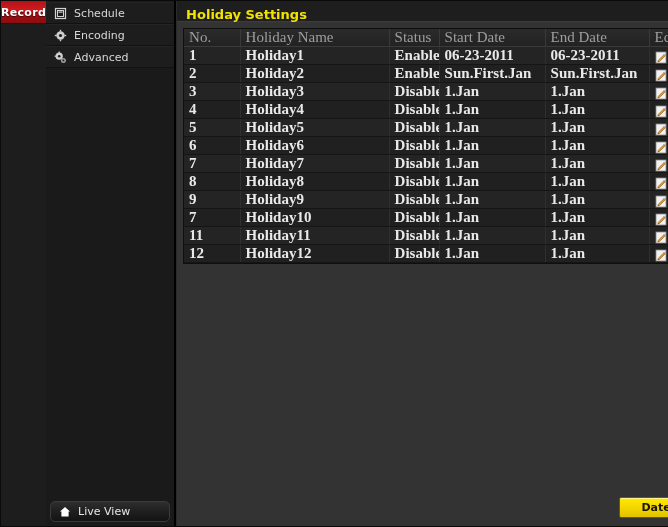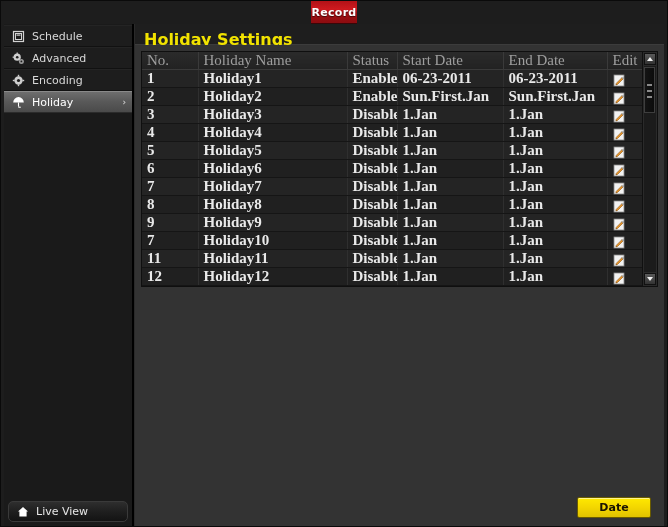--- a/index.html
+++ b/index.html
@@ -18,22 +18,21 @@
 
   .window {
     position: absolute;
     left: 0; top: 0;
     width: 668px;
     height: 527px;
     box-sizing: border-box;
     background: #1d1d1d;
     border: 1px solid #0a0a0a;
     display: flex;
-    flex-direction: column;
-    align-items: center;
+    flex-direction: row;
   }
 
   
   .titlebar {
     height: 22px;
     flex: 0 0 22px;
     position: relative;
     background: linear-gradient(to bottom, #b31217 0%, #cf1a1f 38%, #a50f12 52%, #8c0c10 100%);
     border-bottom: 1px solid #3a0608;
     display: flex;
@@ -141,21 +140,21 @@
     flex: 0 0 auto;
     padding: 6px 0 0 6px;
     height: 21px;
     box-sizing: border-box;
     background: #1e1e1e;
     border-bottom: 1px solid #3c3c3c;
   }
   .tab {
     display: inline-block;
     color: #f2e300;
-    font-size: 16px;
+    font-size: 13px;
     font-weight: bold;
     padding: 0 3px 2px 3px;
     border-bottom: 2px solid #f2e300;
     cursor: default;
   }
 
   .content-area {
     flex: 1 1 auto;
     position: relative;
     background: #333333;
@@ -326,37 +325,20 @@
 
         <div class="menu-item">
           <span class="icon-box">
             <svg width="13" height="13" viewBox="0 0 13 13">
               <rect x="1.5" y="1.5" width="10" height="10" fill="none" stroke="#d2d2d2" stroke-width="1.2"></rect>
               <rect x="3.5" y="3.5" width="6" height="6" fill="none" stroke="#d2d2d2" stroke-width="1"></rect>
               <rect x="4.5" y="4.5" width="4" height="1.2" fill="#d2d2d2"></rect>
             </svg>
           </span>
           <span class="mi-label">Schedule</span>
-          <span class="chev"></span>
-        </div>
-
-        <div class="menu-item">
-          <span class="icon-box">
-            <svg width="13" height="13" viewBox="0 0 13 13">
-              <circle cx="5.2" cy="5.2" r="3.6" fill="#cfcfcf"></circle>
-              <circle cx="5.2" cy="5.2" r="1.3" fill="#1d1d1d"></circle>
-              <g stroke="#cfcfcf" stroke-width="1.2">
-                <line x1="5.2" y1="0.6" x2="5.2" y2="2.1"></line>
-                <line x1="0.6" y1="5.2" x2="2.1" y2="5.2"></line>
-              </g>
-              <circle cx="9.4" cy="9.4" r="2.5" fill="#9a9a9a"></circle>
-              <circle cx="9.4" cy="9.4" r="0.9" fill="#1d1d1d"></circle>
-            </svg>
-          </span>
-          <span class="mi-label">Advanced</span>
           <span class="chev"></span>
         </div>
 
         <div class="menu-item">
           <span class="icon-box">
             <svg width="13" height="13" viewBox="0 0 13 13">
               <g fill="#cfcfcf">
                 <circle cx="6.5" cy="6.5" r="4.2"></circle>
               </g>
               <circle cx="6.5" cy="6.5" r="1.6" fill="#1d1d1d"></circle>
@@ -365,31 +347,37 @@
                 <line x1="6.5" y1="10.4" x2="6.5" y2="12.2"></line>
                 <line x1="0.8" y1="6.5" x2="2.6" y2="6.5"></line>
                 <line x1="10.4" y1="6.5" x2="12.2" y2="6.5"></line>
               </g>
             </svg>
           </span>
           <span class="mi-label">Encoding</span>
           <span class="chev"></span>
         </div>
 
-        <div class="menu-item selected">
+        <div class="menu-item">
           <span class="icon-box">
             <svg width="13" height="13" viewBox="0 0 13 13">
-              <path d="M1.2 6.4 A5.3 5.3 0 0 1 11.8 6.4 Z" fill="#ffffff"></path>
-              <line x1="6.5" y1="6.4" x2="6.5" y2="10.6" stroke="#ffffff" stroke-width="1.1"></line>
-              <path d="M6.5 10.6 a1.3 1.3 0 0 0 2.1 0.2" fill="none" stroke="#ffffff" stroke-width="1.1"></path>
+              <circle cx="5.2" cy="5.2" r="3.6" fill="#cfcfcf"></circle>
+              <circle cx="5.2" cy="5.2" r="1.3" fill="#1d1d1d"></circle>
+              <g stroke="#cfcfcf" stroke-width="1.2">
+                <line x1="5.2" y1="0.6" x2="5.2" y2="2.1"></line>
+                <line x1="0.6" y1="5.2" x2="2.1" y2="5.2"></line>
+              </g>
+              <circle cx="9.4" cy="9.4" r="2.5" fill="#9a9a9a"></circle>
+              <circle cx="9.4" cy="9.4" r="0.9" fill="#1d1d1d"></circle>
             </svg>
           </span>
-          <span class="mi-label">Holiday</span>
-          <span class="chev">›</span>
+          <span class="mi-label">Advanced</span>
+          <span class="chev"></span>
         </div>
+
 
       </div>
 
       <div class="liveview">
         <span class="icon-box">
           <svg width="12" height="12" viewBox="0 0 12 12">
             <path d="M6 1 L11 5.6 L9.6 5.6 L9.6 10.6 L2.4 10.6 L2.4 5.6 L1 5.6 Z" fill="#ffffff"></path>
           </svg>
         </span>
         <span class="lv-label">Live View</span>

